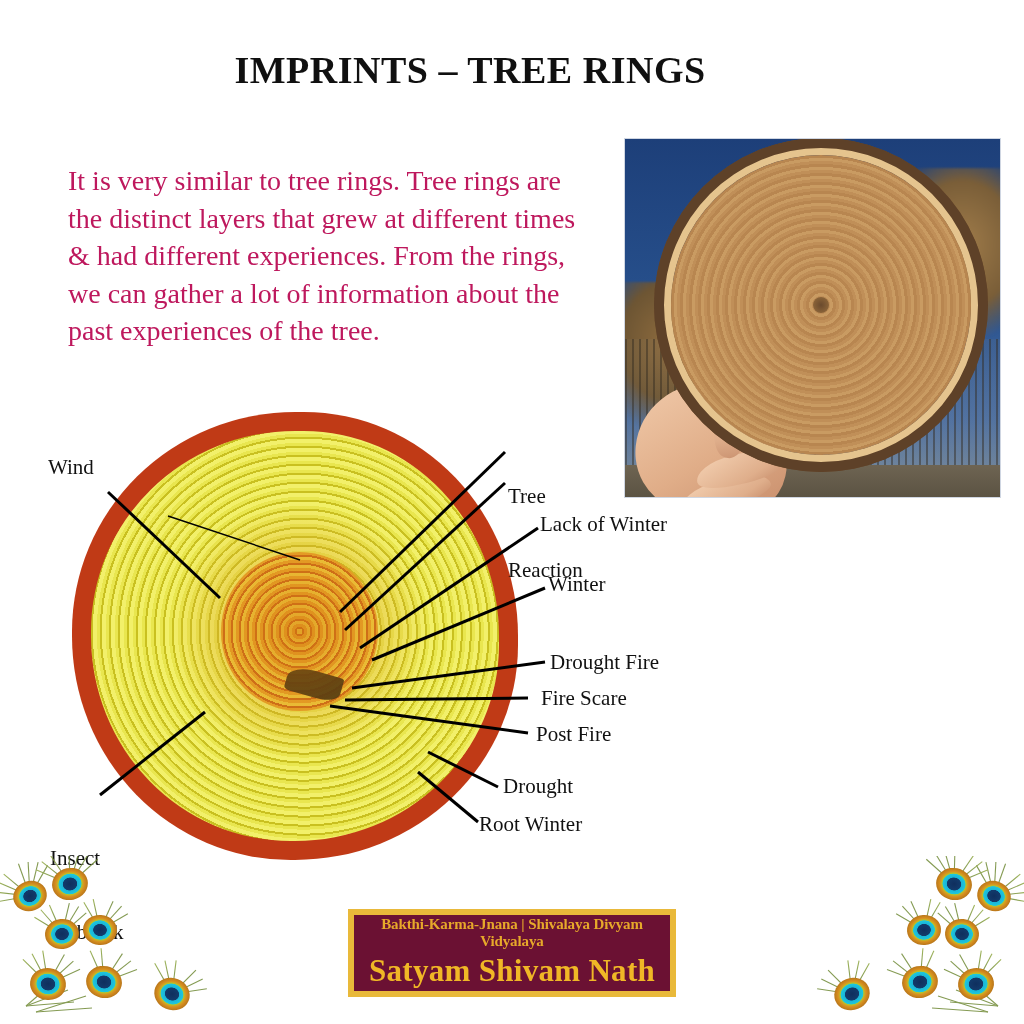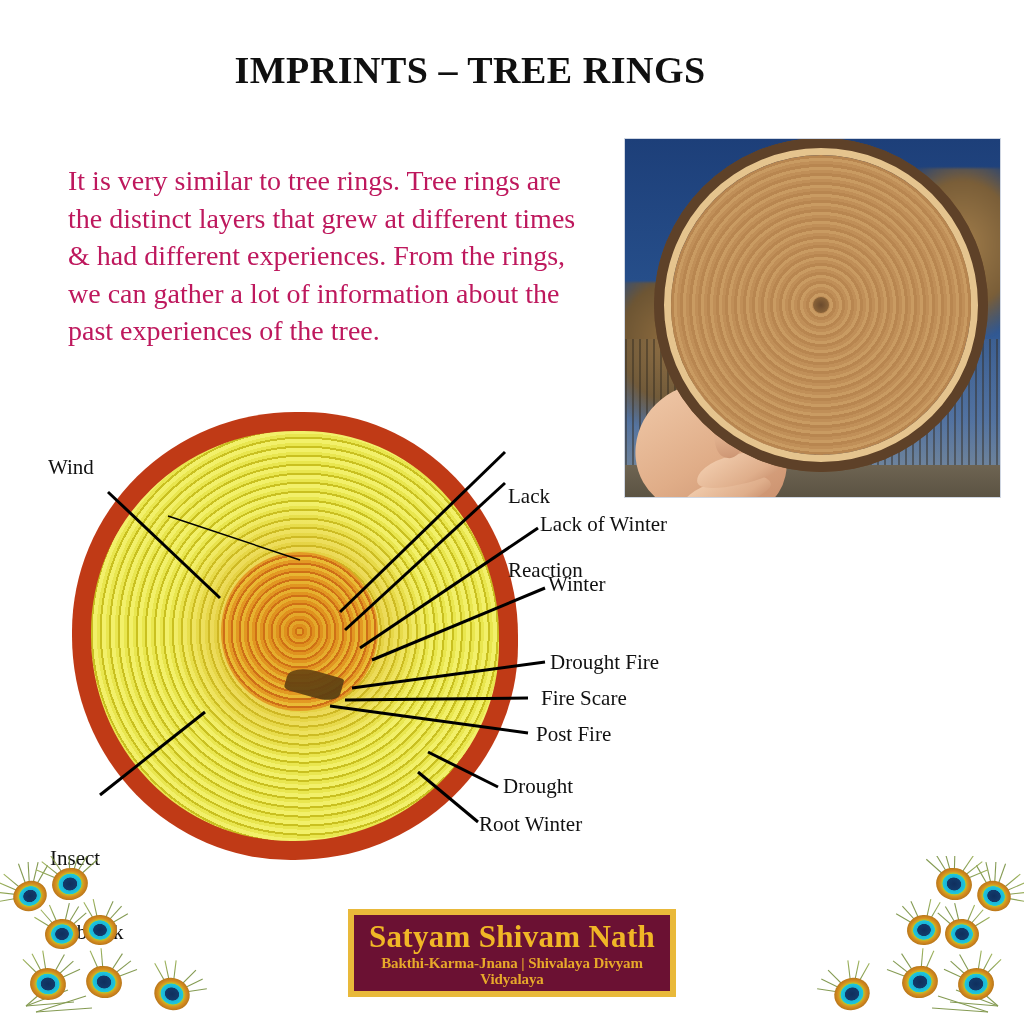--- a/index.html
+++ b/index.html
@@ -329,41 +329,41 @@
   </svg>
 
   <div class="label" style="left:48px; top:455px;">Wind</div>
 
   <div class="label" style="left:50px; top:796px;">
     <div>Insect</div>
     <div>outbreak</div>
   </div>
 
   <div class="label" style="left:508px; top:434px;">
-    <div>Lack</div>
+    <div>Tree</div>
     <div>Reaction</div>
   </div>
 
   <div class="label" style="left:540px; top:512px;">Lack of Winter</div>
 
   <div class="label" style="left:548px; top:572px;">Winter</div>
 
   <div class="label" style="left:550px; top:650px;">Drought Fire</div>
 
   <div class="label" style="left:541px; top:686px;">Fire Scare</div>
 
   <div class="label" style="left:536px; top:722px;">Post Fire</div>
 
   <div class="label" style="left:503px; top:774px;">Drought</div>
 
   <div class="label" style="left:479px; top:812px;">Root Winter</div>
 
   <div id="logo">
+    <div id="logo-sub">Bakthi-Karma-Jnana | Shivalaya Divyam Vidyalaya</div>
     <div id="logo-main">Satyam Shivam Nath</div>
-    <div id="logo-sub">Bakthi-Karma-Jnana | Shivalaya Divyam Vidyalaya</div>
   </div>
 
   <svg class="feathers" id="feathers-left" viewBox="0 0 232 168">
     <defs>
       <radialGradient id="eyeg" cx="50%" cy="50%" r="50%">
         <stop offset="0%" stop-color="#0f2f5e"></stop>
         <stop offset="38%" stop-color="#123a6b"></stop>
         <stop offset="42%" stop-color="#19b6d8"></stop>
         <stop offset="62%" stop-color="#1ec6dd"></stop>
         <stop offset="66%" stop-color="#b9c22a"></stop>

